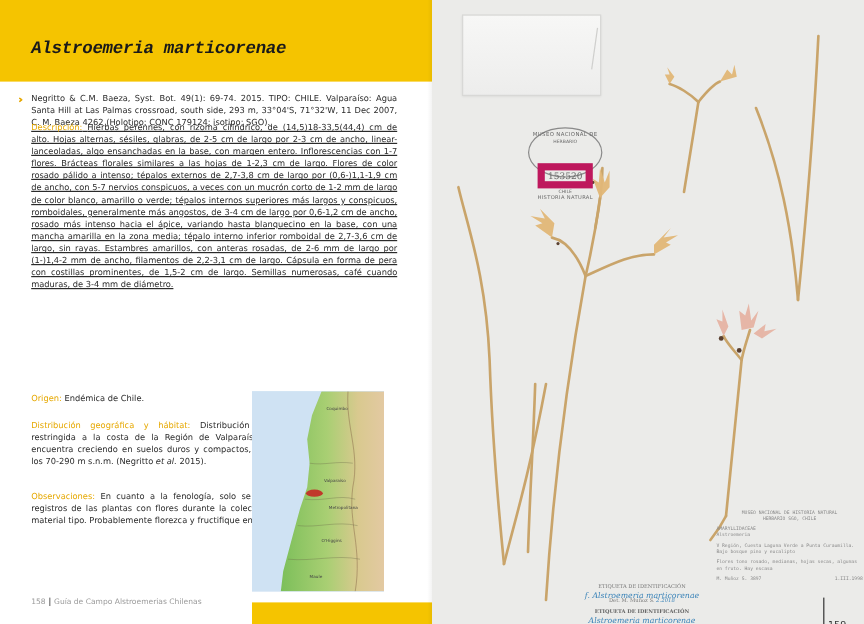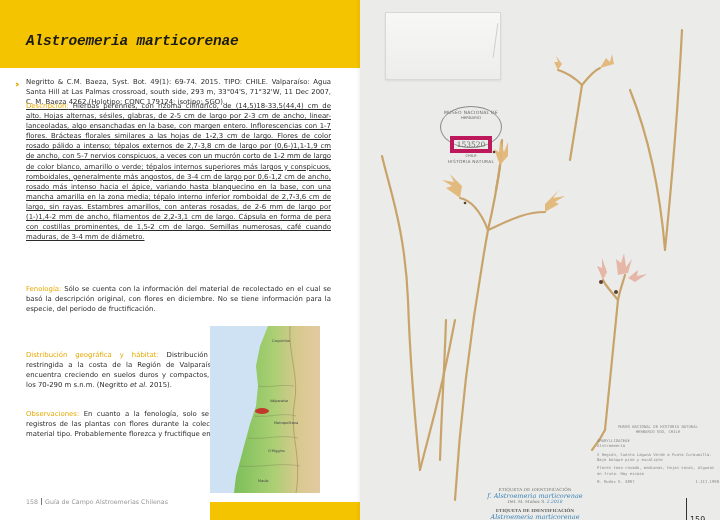--- a/index.html
+++ b/index.html
@@ -30,21 +30,21 @@
 
   .envelope { position: absolute; left: 385px; top: 12px; width: 116px; height: 68px;
               background: linear-gradient(180deg,#f7f7f6,#ededec); border: 1px solid #d8d8d6;
               box-shadow: 0 1px 2px rgba(0,0,0,0.08); }
   .envelope::after { content: ""; position: absolute; right: 4px; top: 10px; width: 1px; height: 35px; background: #cfcfcd; transform: rotate(8deg); }
 
   .stamp { position: absolute; left: 440px; top: 106px; width: 62px; height: 42px; border: 1.4px solid #8a8a8a;
            border-radius: 50%; text-align: center; color: #6a6a6a; }
   .stamp .arc-top { font-size: 4.5px; margin-top: 3px; letter-spacing: 0.3px; }
   .stamp .sub { font-size: 3.8px; }
-  .stamp .num { display: inline-block; border: 4px solid #be185d; font-family: "DejaVu Serif", serif; font-size: 7.5px; padding: 0 3px; margin-top: 16px; }
+  .stamp .num { display: inline-block; border: 6px solid #be185d; font-family: "DejaVu Serif", serif; font-size: 7.5px; padding: 0 3px; margin-top: 16px; }
   .stamp .arc-bot { font-size: 4.3px; margin-top: 1px; letter-spacing: 0.3px; }
 
   .label-card { position: absolute; font-family: "DejaVu Serif", serif; color: #777; }
   .det-label { left: 485px; top: 447px; width: 100px; text-align: center; font-size: 4.3px; line-height: 6px; margin-top: 40px; }
   .det-label .hand { font-family: "DejaVu Serif", serif; font-style: italic; color: #3a83b8; font-size: 6.5px; }
   .museum-label { left: 597px; top: 424px; width: 122px; font-family: "DejaVu Sans Mono", monospace; font-size: 3.9px; line-height: 5.4px; color: #8b8b8b; }
   .museum-label .c { text-align: center; }
   .museum-label .r { display: flex; justify-content: space-between; }
 
   .footer-right { position: absolute; left: 690px; top: 516px; font-size: 8px; color: #333; }
@@ -63,25 +63,25 @@
   <span class="chev">››</span>
   <div class="text-block" style="top:77px;">
     <span>Negritto &amp; C.M. Baeza, Syst. Bot. 49(1): 69-74. 2015. TIPO: CHILE. Valparaíso: Agua Santa Hill at Las Palmas crossroad, south side, 293 m, 33°04'S, 71°32'W, 11 Dec 2007, C. M. Baeza 4262 (Holotipo: CONC 179124; isotipo: SGO).</span>
   </div>
 
   <div class="text-block" style="top:101px;text-decoration:underline;">
     <span class="heading">Descripción:</span>
     <span>Hierbas perennes, con rizoma cilíndrico, de (14,5)18-33,5(44,4) cm de alto. Hojas alternas, sésiles, glabras, de 2-5 cm de largo por 2-3 cm de ancho, linear-lanceoladas, algo ensanchadas en la base, con margen entero. Inflorescencias con 1-7 flores. Brácteas florales similares a las hojas de 1-2,3 cm de largo. Flores de color rosado pálido a intenso; tépalos externos de 2,7-3,8 cm de largo por (0,6-)1,1-1,9 cm de ancho, con 5-7 nervios conspicuos, a veces con un mucrón corto de 1-2 mm de largo de color blanco, amarillo o verde; tépalos internos superiores más largos y conspicuos, romboidales, generalmente más angostos, de 3-4 cm de largo por 0,6-1,2 cm de ancho, rosado más intenso hacia el ápice, variando hasta blanquecino en la base, con una mancha amarilla en la zona media; tépalo interno inferior romboidal de 2,7-3,6 cm de largo, sin rayas. Estambres amarillos, con anteras rosadas, de 2-6 mm de largo por (1-)1,4-2 mm de ancho, filamentos de 2,2-3,1 cm de largo. Cápsula en forma de pera con costillas prominentes, de 1,5-2 cm de largo. Semillas numerosas, café cuando maduras, de 3-4 mm de diámetro.</span>
   </div>
 
-  <div class="text-block" style="top:284px;">
-    <span class="heading">Fenología:</span>
-    <span>Sólo se cuenta con la información del material de recolectado en el cual se basó la descripción original, con flores en diciembre. No se tiene información para la especie, del periodo de fructificación.</span>
-  </div>
-
+
+  <div class="text-block narrow" style="top:327px;">
+    <span class="heading">Origen:</span>
+    <span>Endémica de Chile.</span>
+  </div>
 
   <div class="text-block narrow" style="top:350px;">
     <span class="heading">Distribución geográfica y hábitat:</span>
     <span>Distribución muy restringida a la costa de la Región de Valparaíso. Se encuentra creciendo en suelos duros y compactos, entre los 70-290 m s.n.m. (Negritto</span>
     <i>et al.</i>
     <span>2015).</span>
   </div>
 
   <div class="text-block narrow" style="top:409px;">
     <span class="heading">Observaciones:</span>

